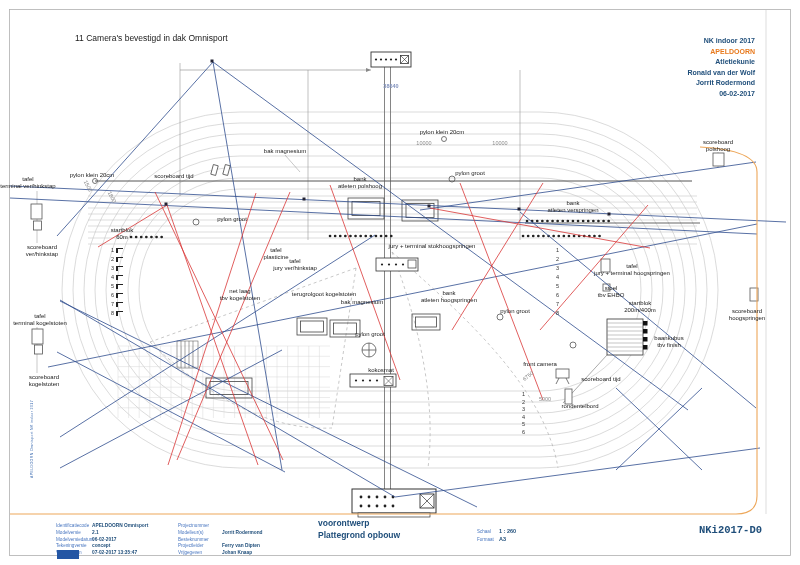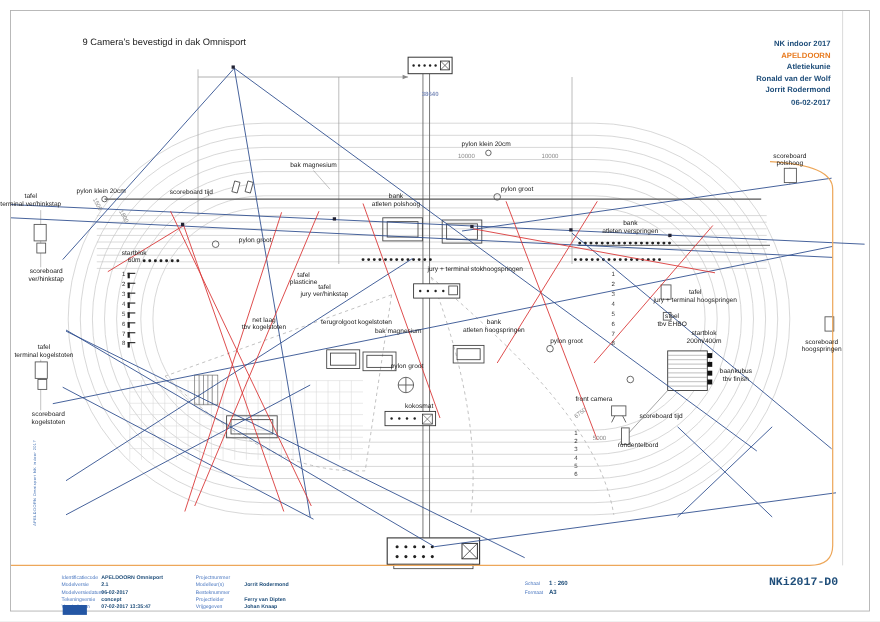--- a/index.html
+++ b/index.html
@@ -283,21 +283,21 @@
         <rect x="427.5" y="204.5" width="3" height="3" fill="#223"></rect>
         <rect x="517.5" y="207.5" width="3" height="3" fill="#223"></rect>
         <rect x="607.5" y="212.5" width="3" height="3" fill="#223"></rect>
         <rect x="210.5" y="59.5" width="3" height="3" fill="#223"></rect>
       </g>
 
     <path d="M700,147 Q757,150 757,172 L757,496 Q757,514 736,514 L10,514" fill="none" stroke="#eda75a" stroke-width="1.1"></path>
   </svg>
 
   <div id="label-layer">
-    <div class="annotation">9 Camera's bevestigd in dak Omnisport</div>
+    <div class="annotation">11 Camera's bevestigd in dak Omnisport</div>
 
     <div class="hdr">
       <div>NK indoor 2017</div>
       <div class="orange">APELDOORN</div>
       <div>Atletiekunie</div>
       <div>Ronald van der Wolf</div>
       <div>Jorrit Rodermond</div>
       <div>06-02-2017</div>
     </div>
 
@@ -311,20 +311,24 @@
         <div class="tb-row"><span class="tb-l">Versiedatum</span><span class="tb-v">07-02-2017 13:35:47</span></div>
       </div>
     <div id="tb-mid">
         <div class="tb-row"><span class="tb-l">Projectnummer</span><span class="tb-v"></span></div>
         <div class="tb-row"><span class="tb-l">Modelleur(s)</span><span class="tb-v">Jorrit Rodermond</span></div>
         <div class="tb-row"><span class="tb-l">Besteknummer</span><span class="tb-v"></span></div>
         <div class="tb-row"><span class="tb-l">Projectleider</span><span class="tb-v">Ferry van Dipten</span></div>
         <div class="tb-row"><span class="tb-l">Vrijgegeven</span><span class="tb-v">Johan Knaap</span></div>
       </div>
 
+    <div class="tb-title">
+      <div>voorontwerp</div>
+      <div>Plattegrond opbouw</div>
+    </div>
 
     <div class="tb-kv" style="left:477px;top:519px">
       <span class="k">Schaal</span><span class="v">1 : 260</span>
     </div>
     <div class="tb-kv" style="left:477px;top:527px">
       <span class="k">Formaat</span><span class="v">A3</span>
     </div>
 
     <div class="tb-doc">NKi2017-D0</div>
     <div class="tb-logo"></div>

